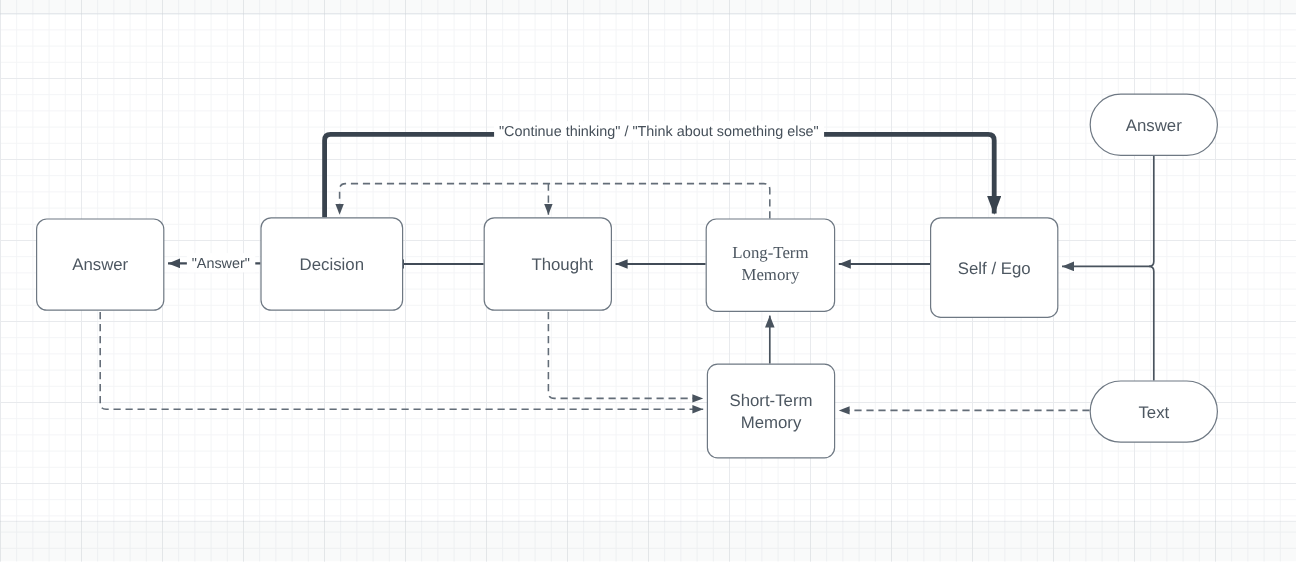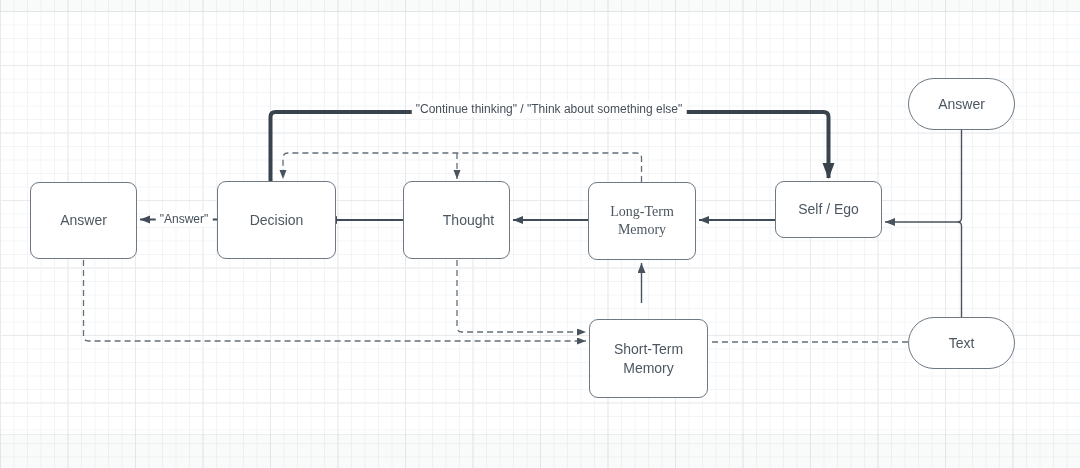--- a/index.html
+++ b/index.html
@@ -101,25 +101,25 @@
   </div>
 
   <div class="node" style="left:403px;top:181px;width:107px;height:78px;padding-left:32px;">
     <span>Thought</span>
   </div>
 
   <div class="node" style="left:588px;top:182px;width:108px;height:78px;font-family:Liberation Serif, serif;">
     <span>Long-Term Memory</span>
   </div>
 
-  <div class="node" style="left:589px;top:303px;width:119px;height:79px;margin-top:16px;">
+  <div class="node" style="left:589px;top:303px;width:107px;height:79px;">
     <span>Short-Term Memory</span>
   </div>
 
-  <div class="node" style="left:775px;top:181px;width:107px;height:57px;">
+  <div class="node" style="left:775px;top:181px;width:107px;height:84px;">
     <span>Self / Ego</span>
   </div>
 
   <div class="node stadium" style="left:908px;top:78px;width:107px;height:52px;">
     <span>Answer</span>
   </div>
 
   <div class="node stadium" style="left:908px;top:317px;width:107px;height:52px;">
     <span>Text</span>
   </div>

